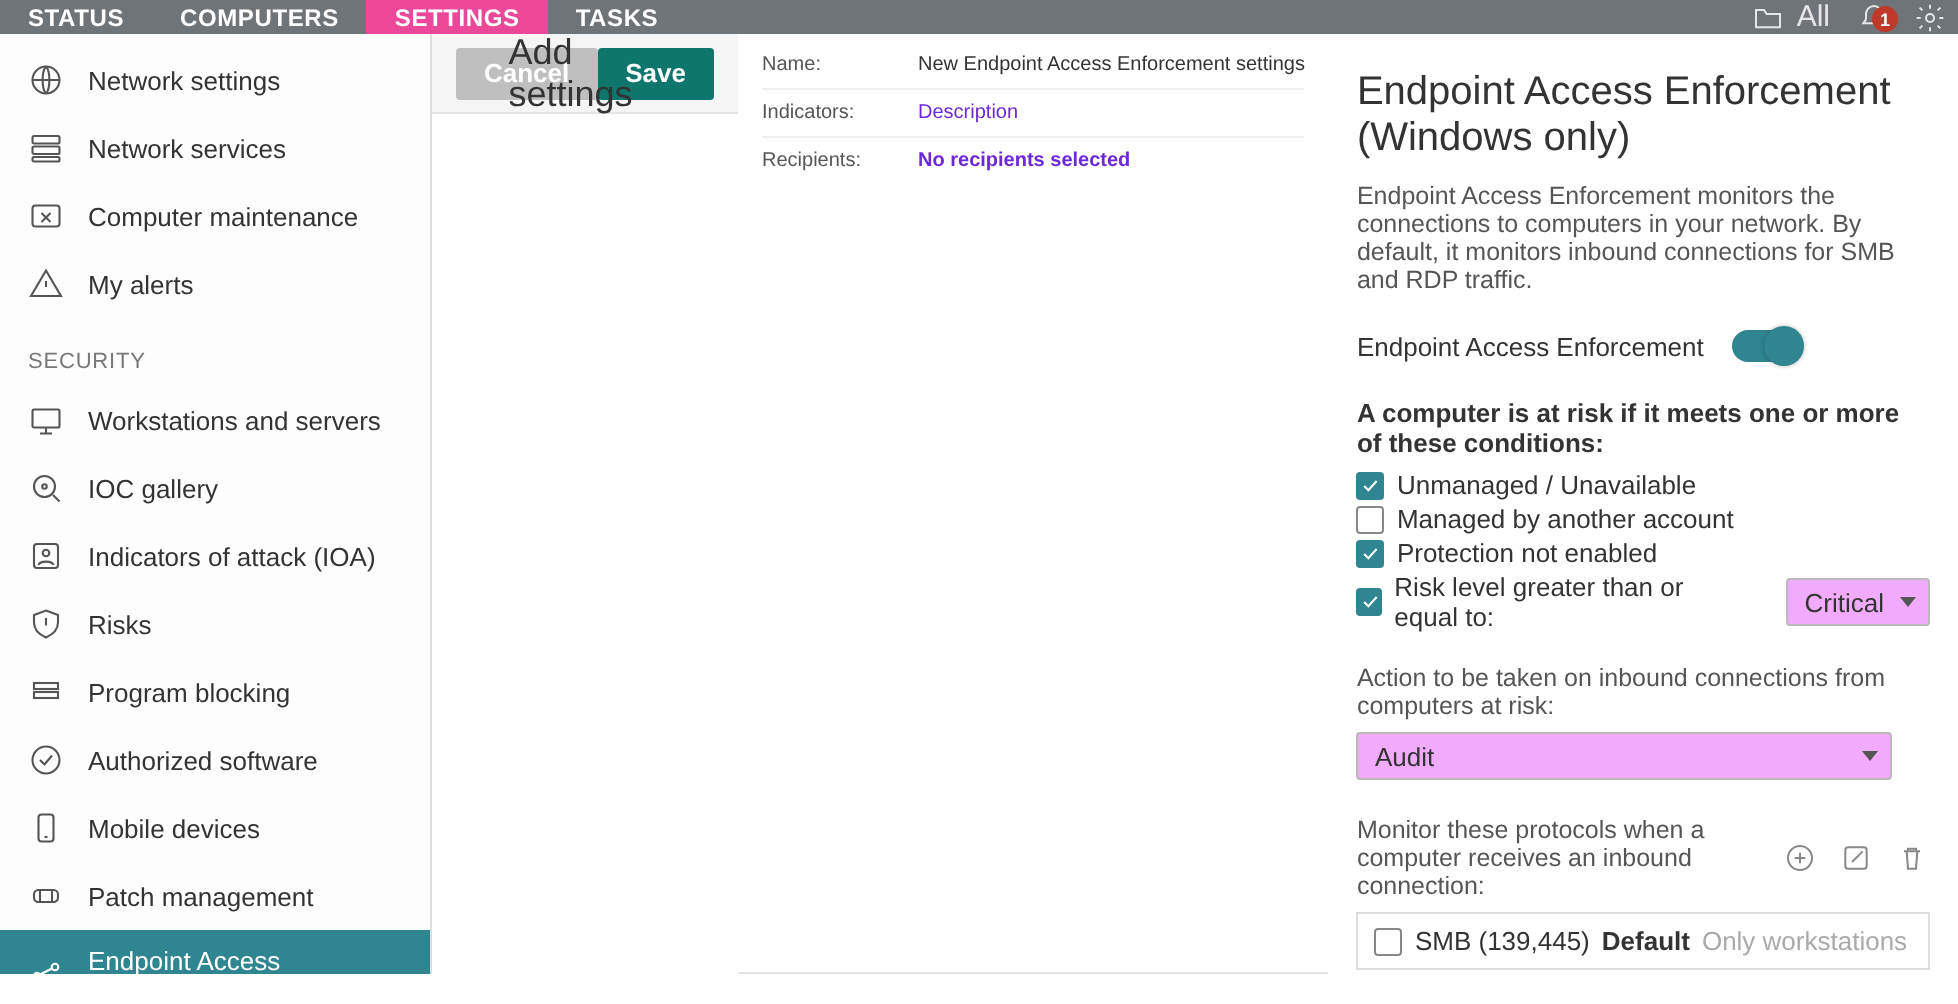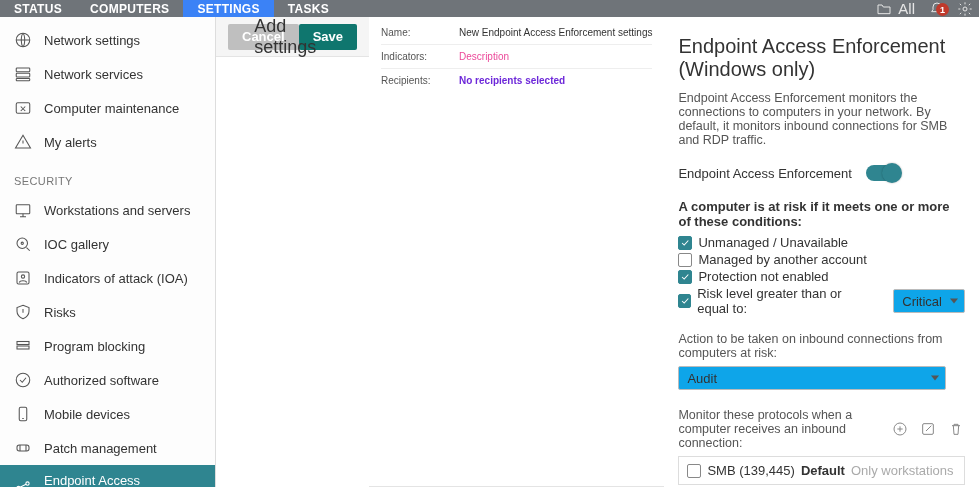--- a/index.html
+++ b/index.html
@@ -1,20 +1,20 @@
 <!DOCTYPE html>
 <html><head>
 <meta charset="utf-8">
 <style>
   * { box-sizing: border-box; margin: 0; padding: 0; font-family: -apple-system, BlinkMacSystemFont, "Segoe UI", Arial, sans-serif; }
   body { width: 979px; height: 502px; overflow: hidden; background: #fff; color: #333; font-size: 13px; }
 
   .topbar { height: 17px; background: #6f7479; display: flex; align-items: stretch; color: #fff; }
   .topbar .tab { padding: 0 14px; display: flex; align-items: center; font-size: 12px; font-weight: 600; cursor: pointer; letter-spacing: 0.3px; }
-  .topbar .tab.active { background: #3b82f6; }
+  .topbar .tab.active { background: #ec4899; }
   .topbar .spacer { flex: 1; }
   .topbar .rbtn { width: 28px; display: flex; align-items: center; justify-content: center; cursor: pointer; position: relative; }
   .topbar .rbtn svg { stroke: #e6e6e6; fill: none; stroke-width: 1.5; }
   .topbar .all-label { font-size: 15px; margin-right: 8px; color: #e6e6e6; align-self: center; }
   .badge { position: absolute; top: 3px; right: 2px; background: #c0392b; color: #fff; font-size: 9px; font-weight: bold; width: 13px; height: 13px; border-radius: 50%; display: flex; align-items: center; justify-content: center; }
 
   .layout { display: flex; height: calc(502px - 32px); }
 
   .sidebar { width: 216px; border-right: 1px solid #ddd; background: #fdfdfd; overflow-y: auto; }
   .sb-item { display: flex; align-items: center; gap: 12px; padding: 8px 14px; cursor: pointer; color: #333; font-size: 13px; }
@@ -31,34 +31,34 @@
   .btn.save { background: #0f766e; }
   .titlebar .title-center { position: absolute; left: 50%; transform: translateX(-50%); font-size: 18px; color: #333; }
   .titlebar-spacer { flex: 1; }
 
   .meta { border-bottom: 1px solid #e4e4e4; padding: 4px 12px; }
   .meta-row { display: flex; align-items: center; padding: 6px 0; font-size: 10px; }
   .meta-row.sep { border-top: 1px solid #eee; }
   .meta-row .k { width: 78px; color: #555; }
   .meta-row .v { color: #333; }
   .meta-row .v.link { color: #6d28d9; font-weight: 600; cursor: pointer; }
-  .meta-row .v.placeholder { color: #ec4899; }
+  .meta-row .v.placeholder { color: #6d28d9; }
 
   .content { padding: 18px 14px 8px; overflow-y: auto; flex: 1; }
   .content h1 { font-size: 20px; font-weight: 400; color: #333; margin-bottom: 10px; }
   .content .intro { font-size: 12.5px; color: #555; margin-bottom: 18px; }
   .toggle-row { display: flex; align-items: center; gap: 14px; margin-bottom: 18px; }
   .toggle { width: 34px; height: 16px; background: #2f8590; border-radius: 10px; position: relative; cursor: pointer; }
   .toggle::after { content: ""; position: absolute; right: -2px; top: -2px; width: 20px; height: 20px; background: #2f8590; border-radius: 50%; box-shadow: 0 0 2px rgba(0,0,0,.3); }
   .cond-head { font-size: 13px; font-weight: 700; margin-bottom: 6px; }
   .chk-row { display: flex; align-items: center; gap: 6px; font-size: 13px; margin: 2px 0; color: #333; }
   .chk { width: 14px; height: 14px; border: 1px solid #888; border-radius: 2px; display: inline-flex; align-items: center; justify-content: center; background: #fff; cursor: pointer; }
   .chk.on { background: #2f8590; border-color: #2f8590; }
   .chk.on svg { stroke: #fff; stroke-width: 2.5; fill: none; }
-  .sel { height: 24px; border: 1px solid #bbb; border-radius: 2px; background: #0ea5e9; padding: 0 22px 0 8px; font-size: 13px; position: relative; display: inline-flex; align-items: center; cursor: pointer; }
+  .sel { height: 24px; border: 1px solid #bbb; border-radius: 2px; background: #f0abfc; padding: 0 22px 0 8px; font-size: 13px; position: relative; display: inline-flex; align-items: center; cursor: pointer; }
   .sel::after { content: ""; position: absolute; right: 6px; top: 50%; width: 0; height: 0; border-left: 4px solid transparent; border-right: 4px solid transparent; border-top: 5px solid #555; transform: translateY(-50%); }
   .sel.wide { width: 268px; }
   .action-label { font-size: 12.5px; color: #555; margin: 16px 0 6px; }
   .proto-label-row { display: flex; align-items: center; margin: 18px 0 6px; }
   .proto-label { font-size: 12.5px; color: #555; flex: 1; }
   .proto-actions { display: flex; gap: 10px; color: #888; }
   .proto-actions .pa { width: 18px; height: 18px; display: flex; align-items: center; justify-content: center; cursor: pointer; }
   .proto-actions svg { stroke: #888; fill: none; stroke-width: 1.5; }
   .proto-list { border: 1px solid #ddd; border-bottom: none; }
   .proto-row { display: flex; align-items: center; gap: 6px; padding: 6px 8px; font-size: 13px; border-bottom: 1px solid #ddd; }

